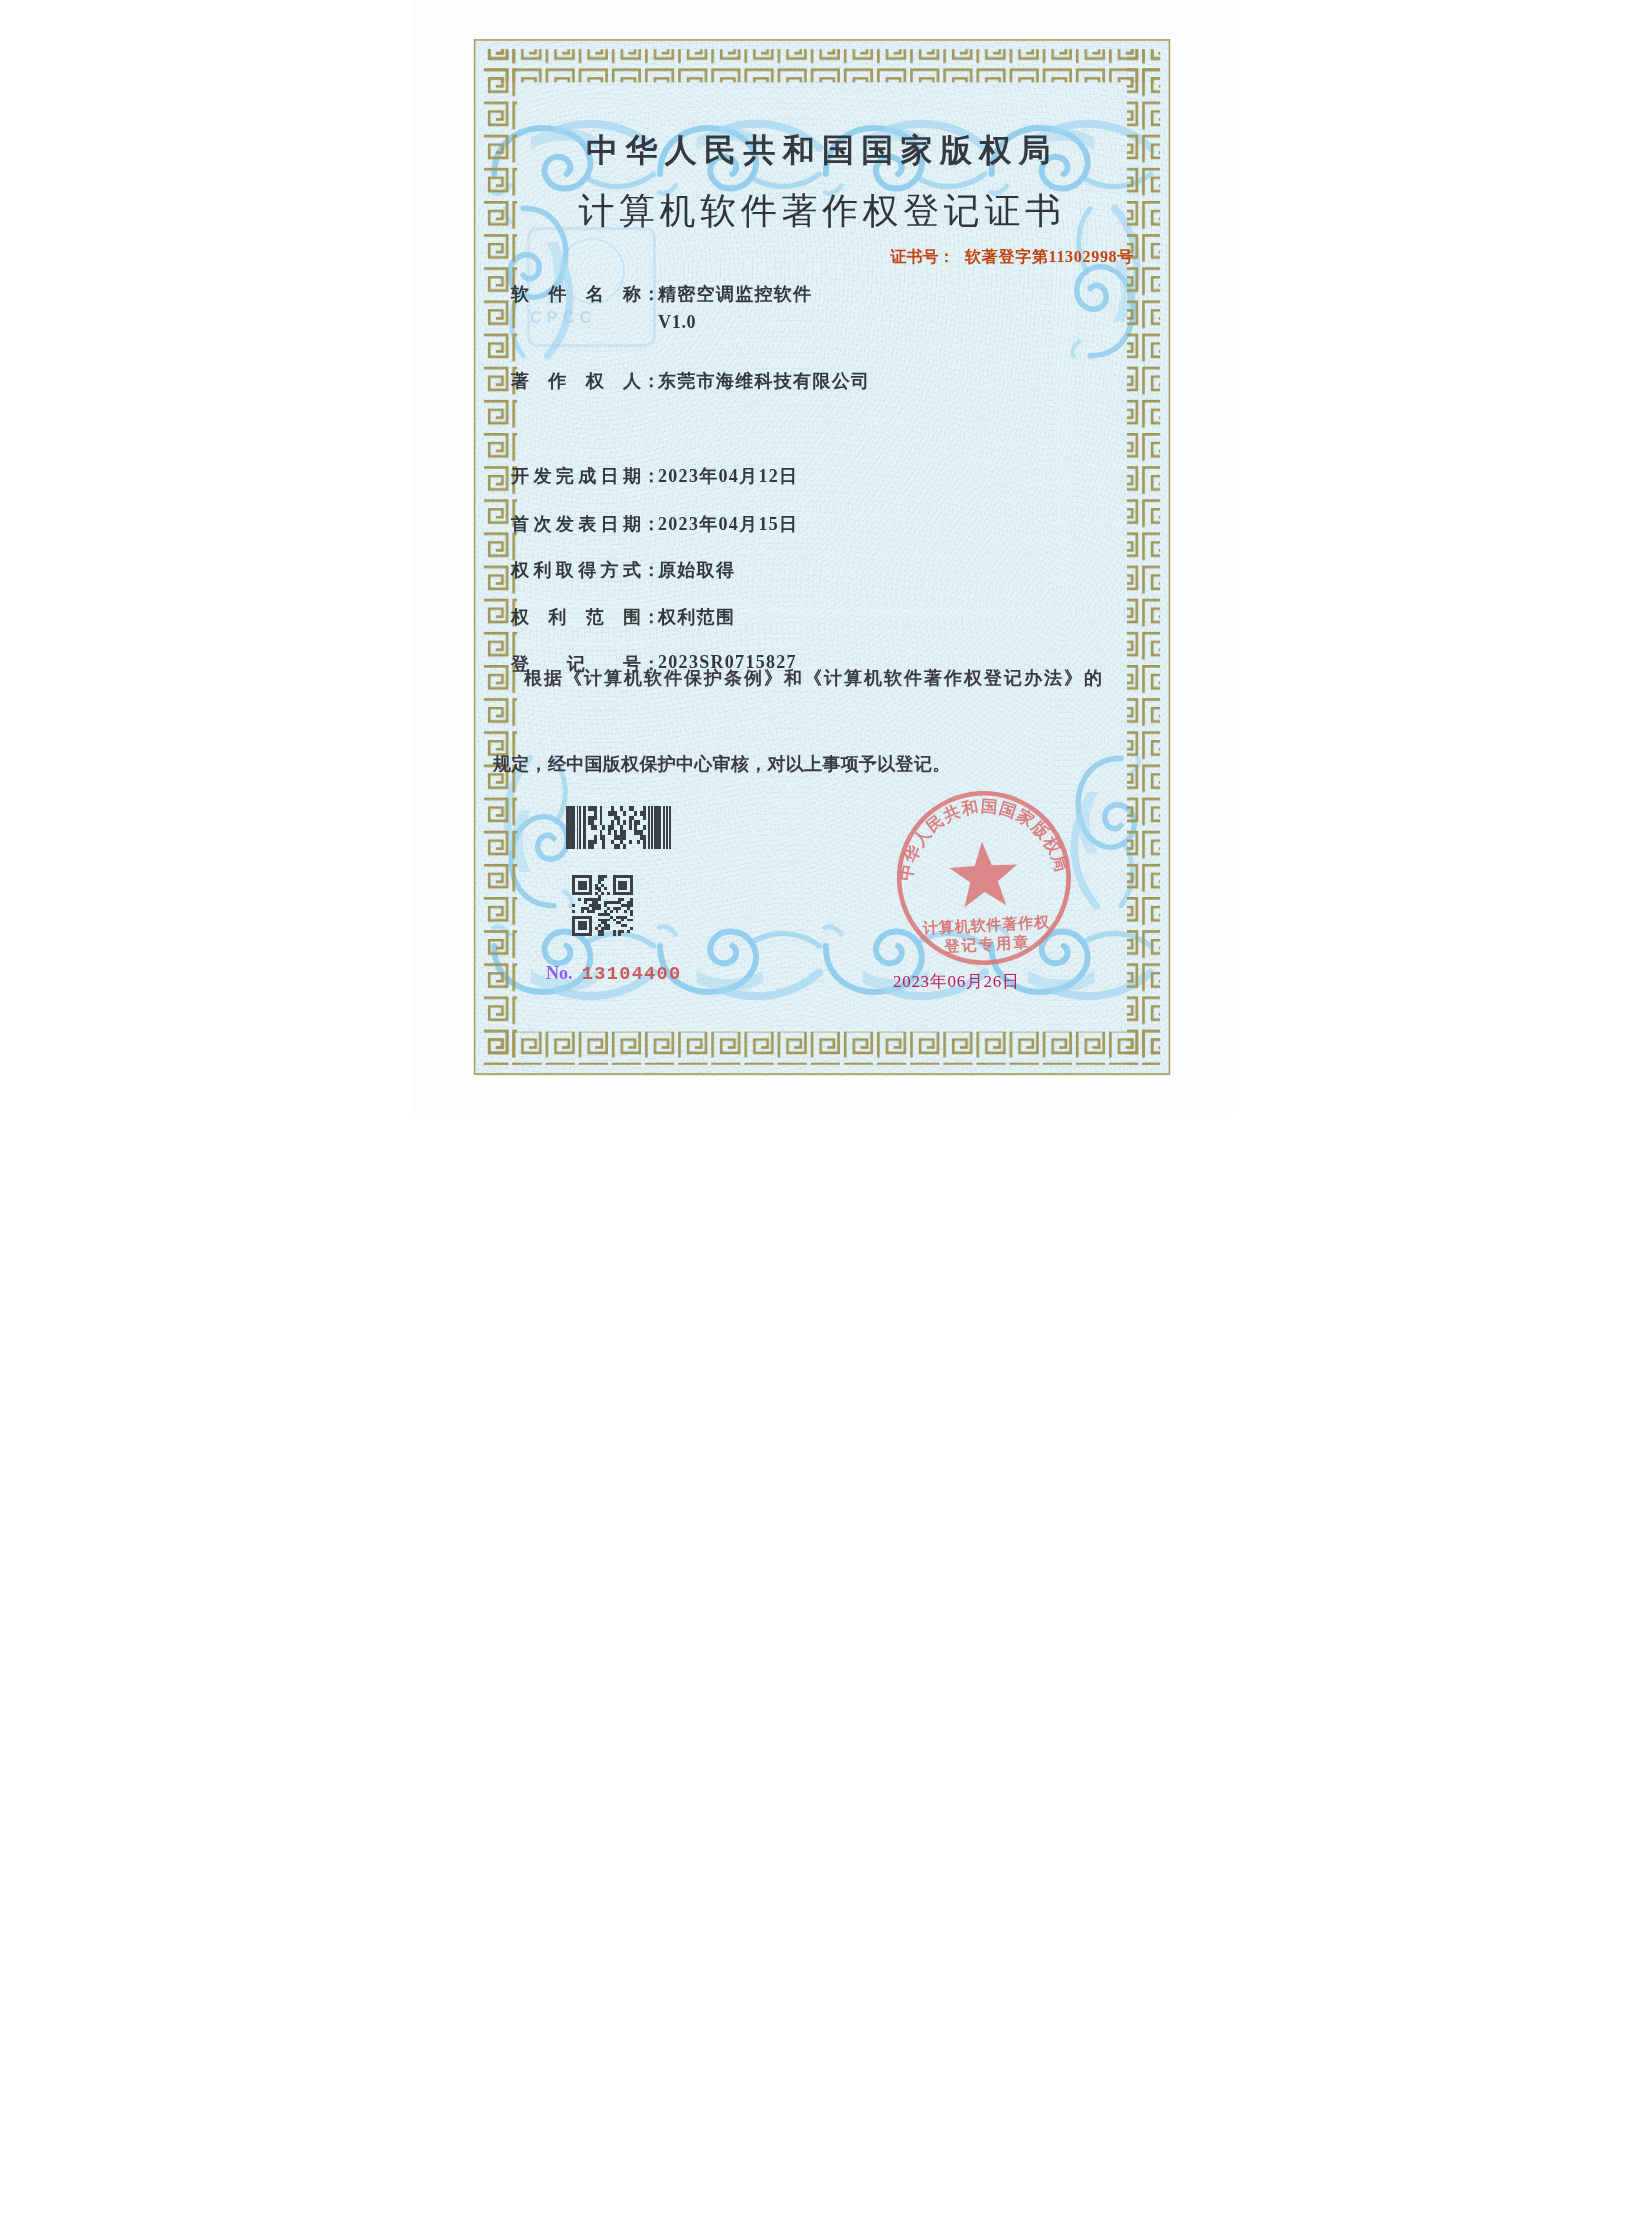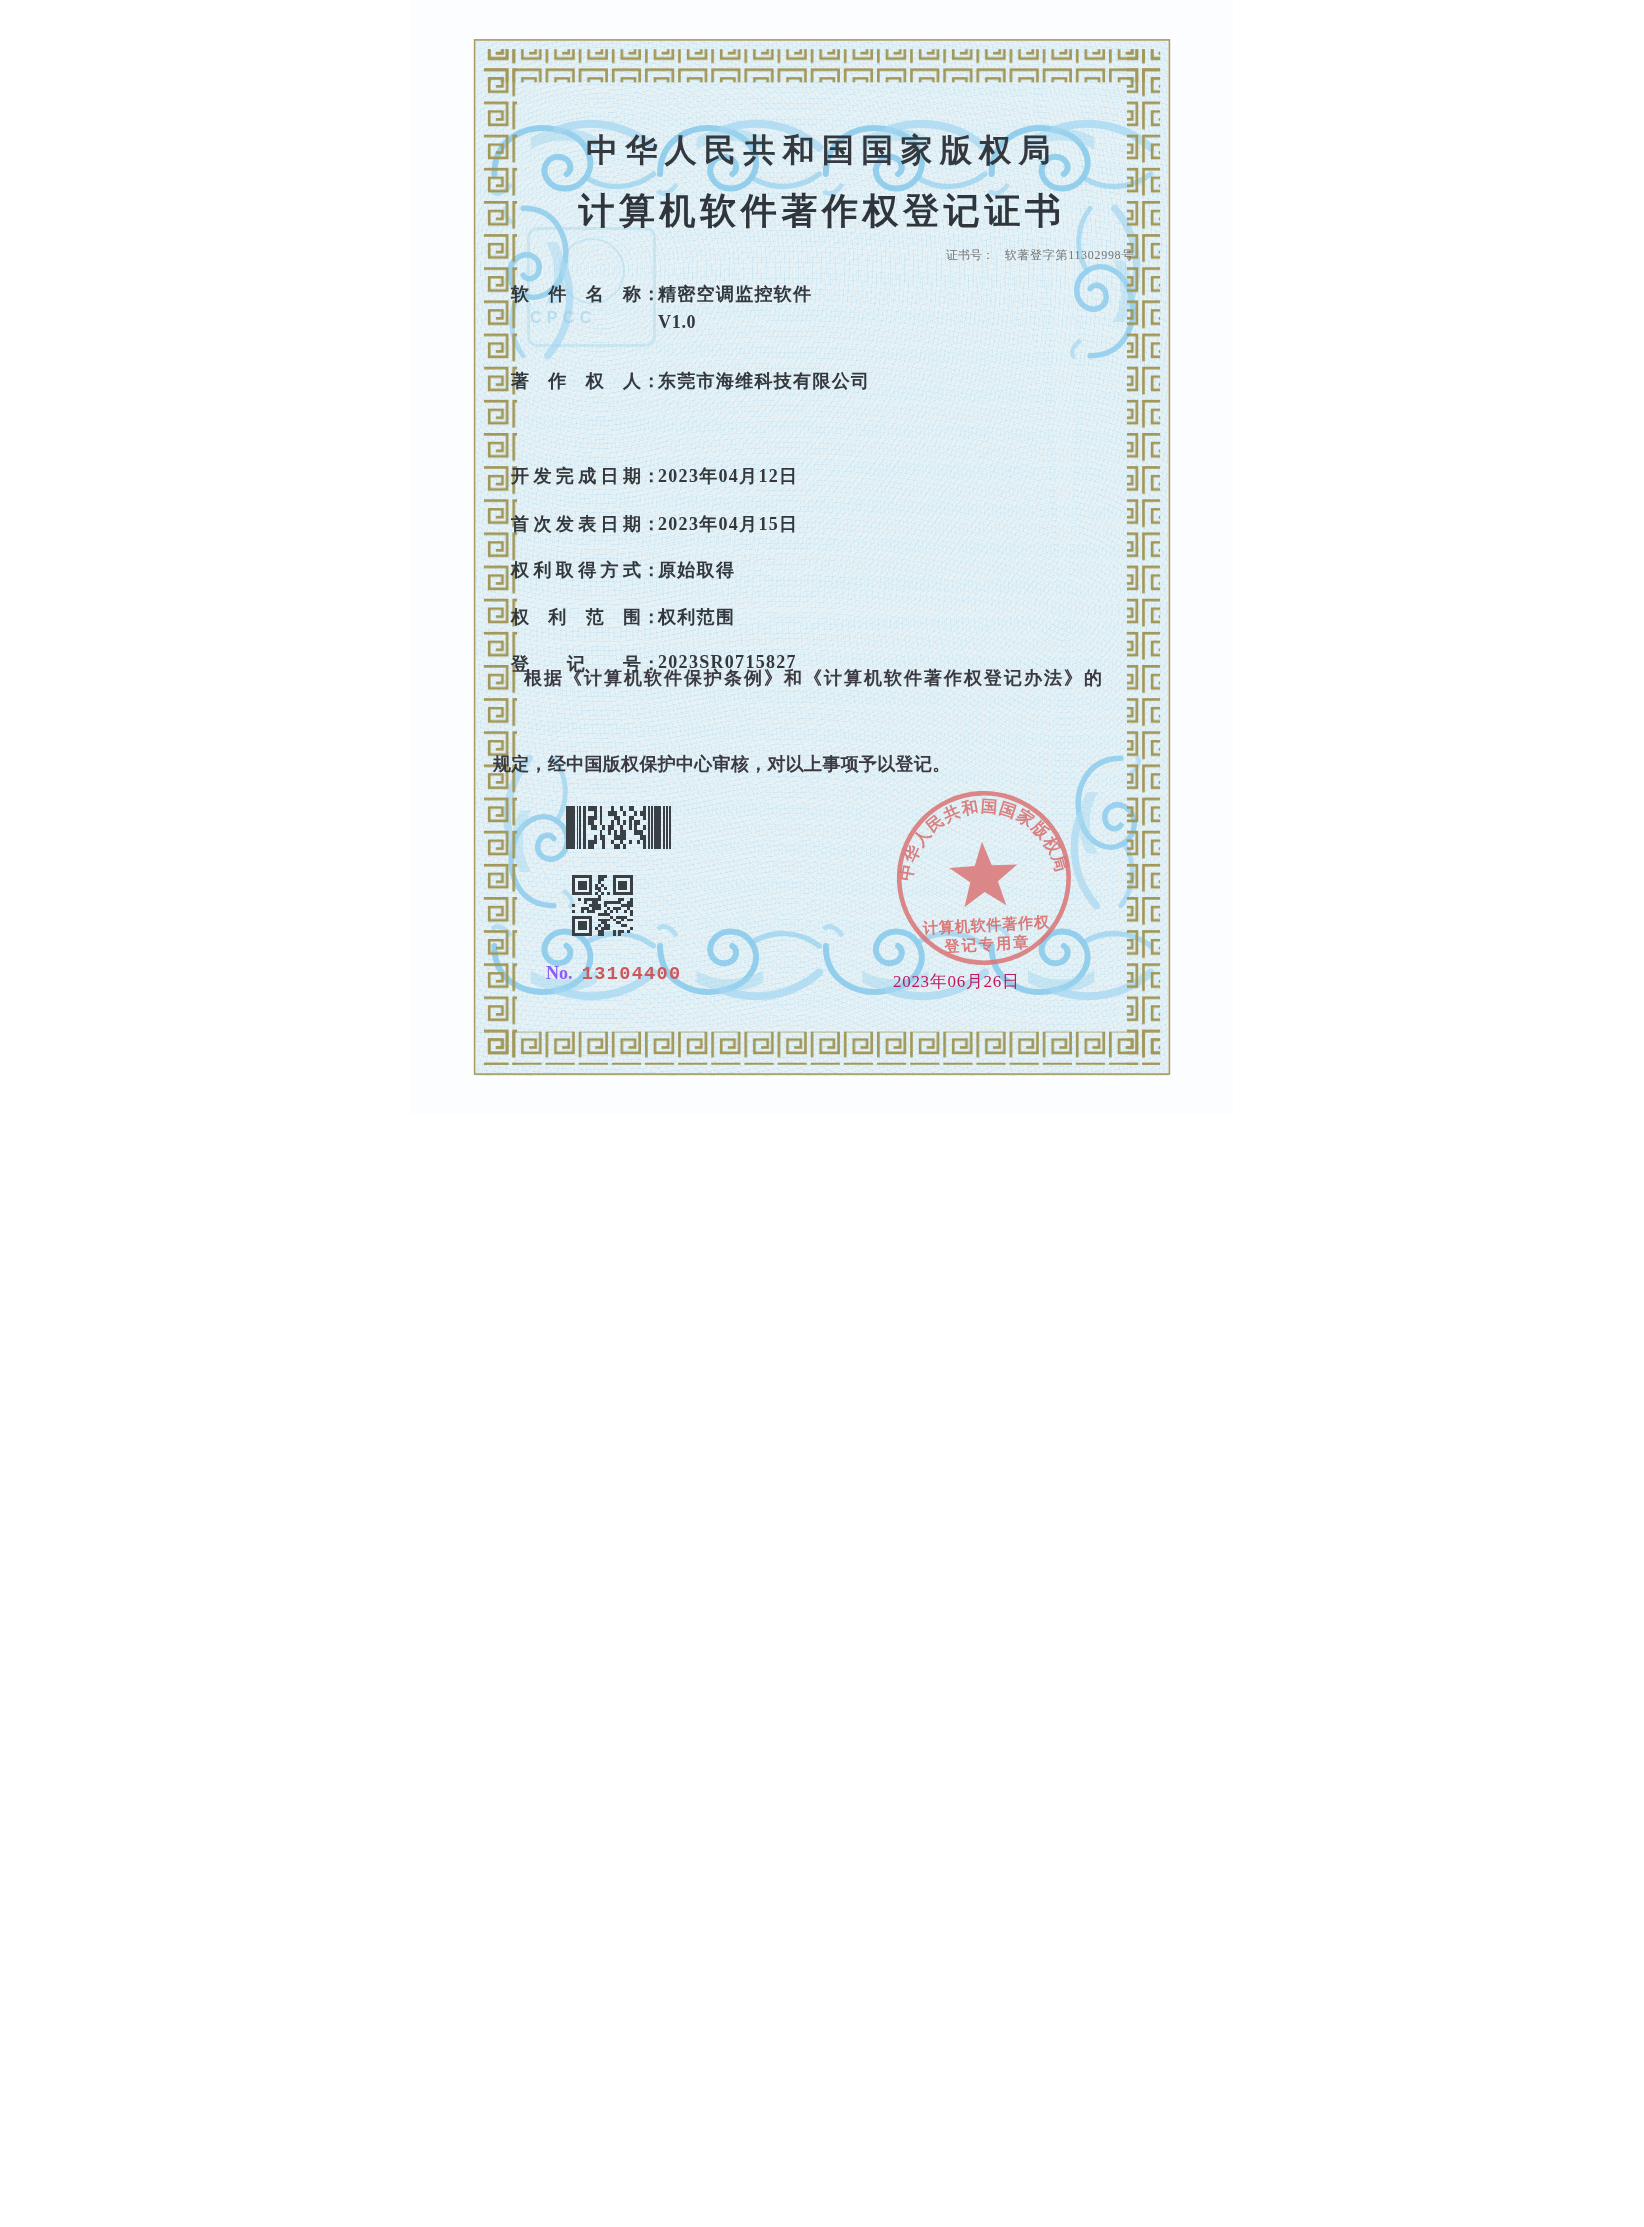--- a/index.html
+++ b/index.html
@@ -27,23 +27,23 @@
   .watermark{
     position:absolute;left:116px;top:227px;width:123px;height:114px;z-index:2;
     border:3.3px solid rgba(150,205,232,.55);border-radius:10.6px;opacity:.55;
   }
   .watermark .wm-circle{width:62px;height:62px;border:2.7px solid rgba(150,205,232,.6);border-radius:50%;margin:8px auto 0 auto;}
   .watermark .wm-text{margin-top:5.3px;font-family:"Liberation Sans",sans-serif;
     font-weight:bold;font-size:16px;letter-spacing:5.3px;color:rgba(140,200,230,.85);}
 
   .t-center{position:absolute;left:0;width:100%;text-align:center;z-index:10;}
   .authority-title{top:129px;font-size:32px;font-weight:bold;letter-spacing:7.3px;color:#33393f;}
-  .cert-title{top:187px;font-size:36px;font-weight:bold;letter-spacing:4.6px;color:#2f353b;}
-
-  .certno{position:absolute;top:247px;right:99px;z-index:10;font-size:12px;font-weight:normal;color:#737373;}
+  .cert-title{top:187px;font-size:36px;font-weight:normal;letter-spacing:4.6px;color:#2f353b;}
+
+  .certno{position:absolute;top:247px;right:99px;z-index:10;font-size:16px;font-weight:bold;color:#c2410c;}
   .certno .certno-value{margin-left:10.6px;letter-spacing:0.7px;}
 
   .row{position:absolute;left:100px;z-index:10;white-space:nowrap;}
   .flabel{font-size:18px;font-weight:bold;color:#33383d;}
   .jl{display:inline-block;width:130px;text-align:justify;text-align-last:justify;}
   .colon{margin-left:1.3px;}
   .fvalue{position:absolute;left:147px;top:0;font-size:18px;font-weight:bold;letter-spacing:1.3px;color:#33383d;}
   .fvalue2{position:absolute;left:147px;top:0;font-size:18px;font-weight:bold;letter-spacing:0.7px;color:#33383d;}
 
   .statement{position:absolute;z-index:10;font-size:18px;font-weight:bold;color:#3a3a40;white-space:nowrap;}

